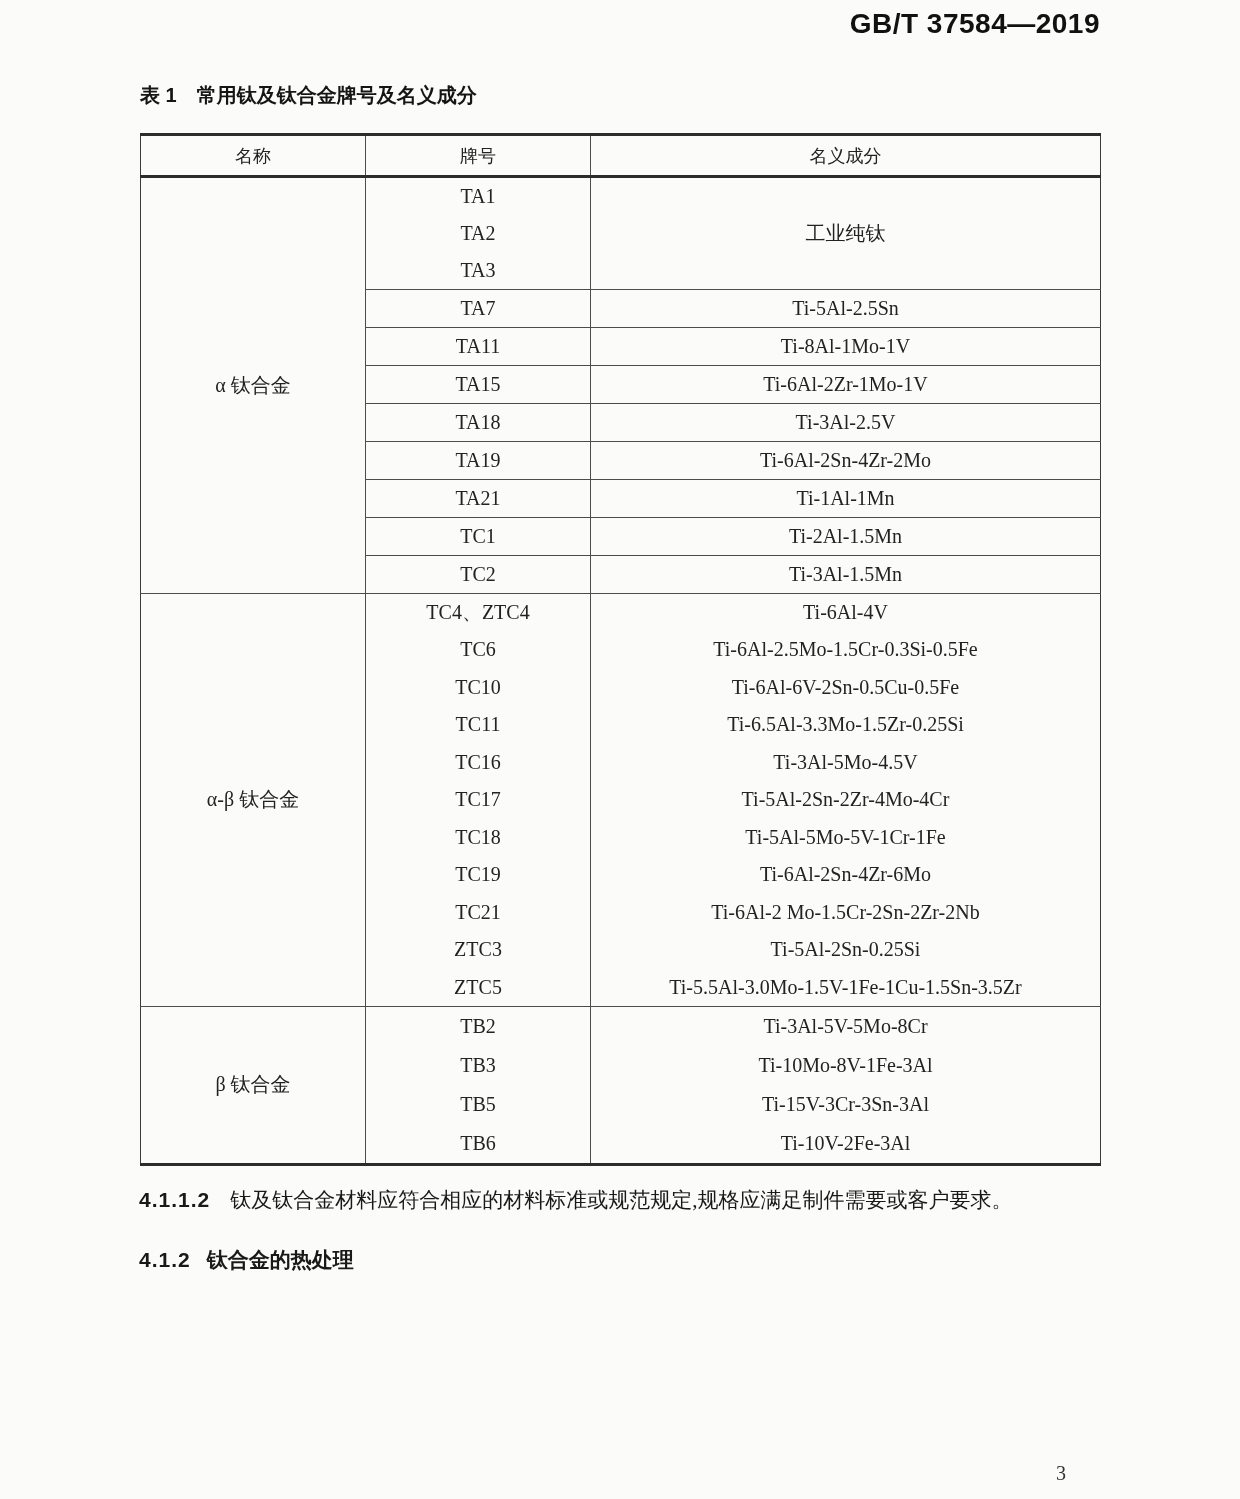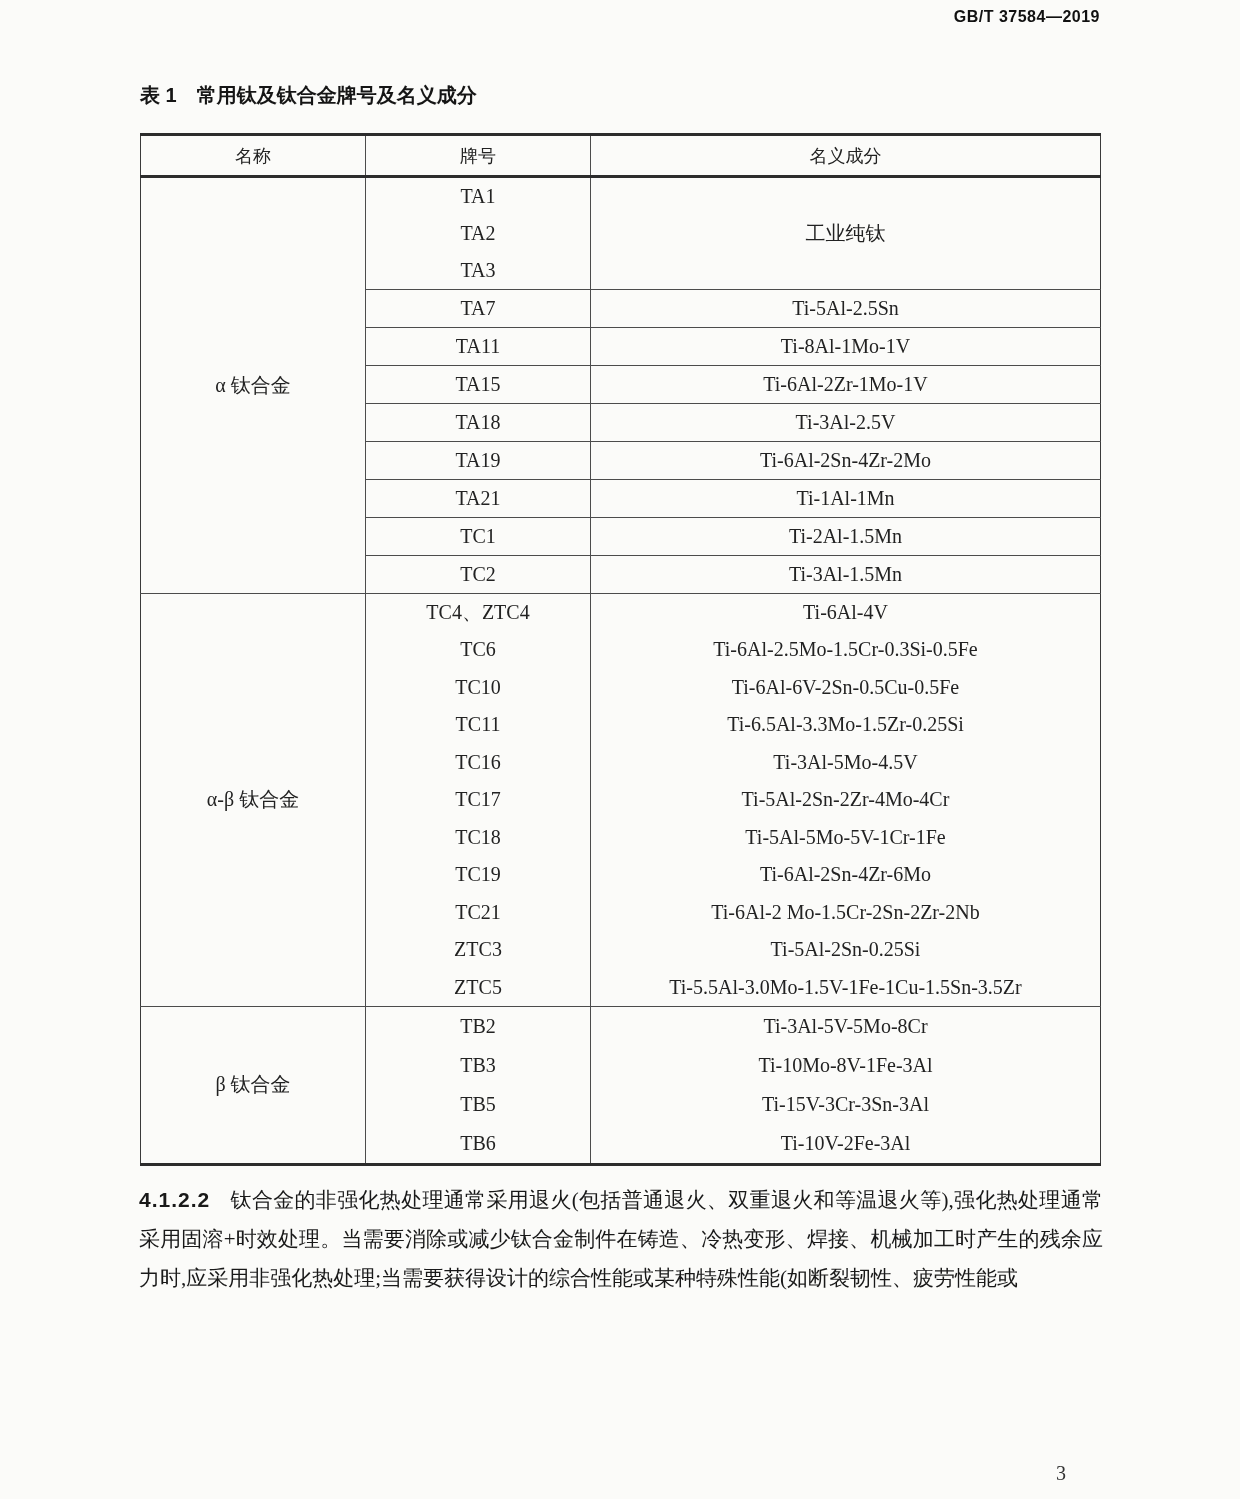--- a/index.html
+++ b/index.html
@@ -11,21 +11,21 @@
     font-family: "Liberation Serif", "DejaVu Serif", serif;
     position: relative;
     overflow: hidden;
   }
 
   .std-code {
     position: absolute;
     top: 8px; right: 140px;
     font-family: "Liberation Sans", "DejaVu Sans", sans-serif;
     font-weight: bold;
-    font-size: 16px;
+    font-size: 28px;
     letter-spacing: 0.5px;
     color: #111;
   }
 
   .table-title {
     position: absolute;
     top: 82px; left: 140px; width: 960px;
     text-align: left;
     font-family: "Liberation Sans", "DejaVu Sans", sans-serif;
     font-weight: bold;
@@ -226,17 +226,20 @@
   </tr>
   <tr class="r39">
     <td class="vline">TB6</td>
     <td class="vline">Ti-10V-2Fe-3Al</td>
   </tr>
 </tbody>
   </table>
 
 <div class="bodytext">
   <p class="clause">
-    <span class="clause-num">4.1.2.2</span><span>钛合金的非强化热处理通常采用退火(包括普通退火、双重退火和等温退火等),强化热处理通常采用固溶+时效处理。当需要消除或减少钛合金制件在铸造、冷热变形、焊接、机械加工时产生的残余应力时,应采用非强化热处理;当需要获得设计的综合性能或某种特殊性能(如断裂韧性、疲劳性能或</span>
+    <span class="clause-num">4.1.1.2</span><span>钛及钛合金材料应符合相应的材料标准或规范规定,规格应满足制件需要或客户要求。</span>
+  </p>
+  <p class="clause section-heading">
+    <span class="clause-num">4.1.2</span><span>钛合金的热处理</span>
   </p>
 </div>
 
 <div class="page-number">3</div>
 
 </body></html>

